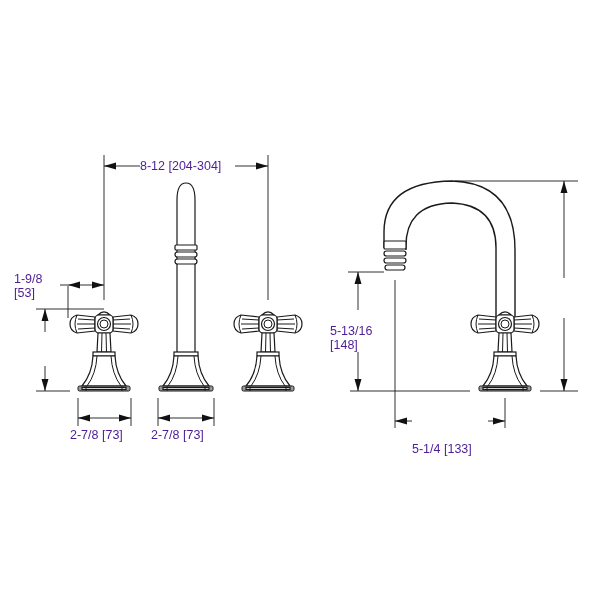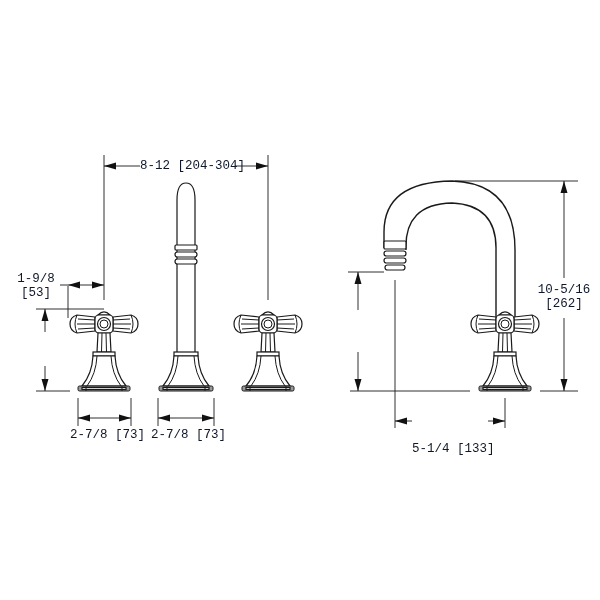--- a/index.html
+++ b/index.html
@@ -4,21 +4,21 @@
   <style>
     html, body { margin: 0; padding: 0; background: #ffffff; }
     #stage { position: relative; width: 600px; height: 600px; background: #ffffff; overflow: hidden; }
     svg { position: absolute; left: 0; top: 0; }
     .ln { stroke: #1a1a1a; stroke-width: 1; fill: none; }
     .ln2 { stroke: #1a1a1a; stroke-width: 1.4; fill: none; }
     .fillw { fill: #ffffff; stroke: #1a1a1a; stroke-width: 1.2; }
     .fillg { fill: #9a9a9a; stroke: #1a1a1a; stroke-width: 1; }
     .dim { stroke: #1a1a1a; stroke-width: 0.9; fill: none; }
     .arrow { fill: #111111; }
-    .lbl { position: absolute; font-family: Liberation Mono, monospace; font-size: 12.5px; color: #0f172a; text-align: center; line-height: 14px; white-space: nowrap; }
+    .lbl { position: absolute; font-family: Liberation Sans, sans-serif; font-size: 12.5px; color: #4c1d95; text-align: left; line-height: 14px; white-space: nowrap; }
   </style>
 </head>
 <body>
 
 <div id="stage">
   <svg width="600" height="600" viewBox="0 0 600 600">
     <defs>
 
       <g id="handle">
 
@@ -156,20 +156,20 @@
 
   <div class="lbl" style="left:14px; top:272px; width:44px;">
     <div>1-9/8</div>
     <div>[53]</div>
   </div>
 
 
   <div class="lbl" style="left:70px; top:428px; width:70px;">2-7/8  [73]</div>
   <div class="lbl" style="left:151px; top:428px; width:70px;">2-7/8  [73]</div>
 
+  <div class="lbl" style="left:330px; top:324px; width:56px; background:#fff;">
+    <div>5-13/16</div>
+    <div>[148]</div>
+  </div>
 
   <div class="lbl" style="left:412px; top:414px; width:76px;margin-top:28px;">5-1/4  [133]</div>
 
-  <div class="lbl" style="left:537px; top:283px; width:54px; background:#fff;">
-    <div>10-5/16</div>
-    <div>[262]</div>
-  </div>
 </div>
 
 </body></html>

